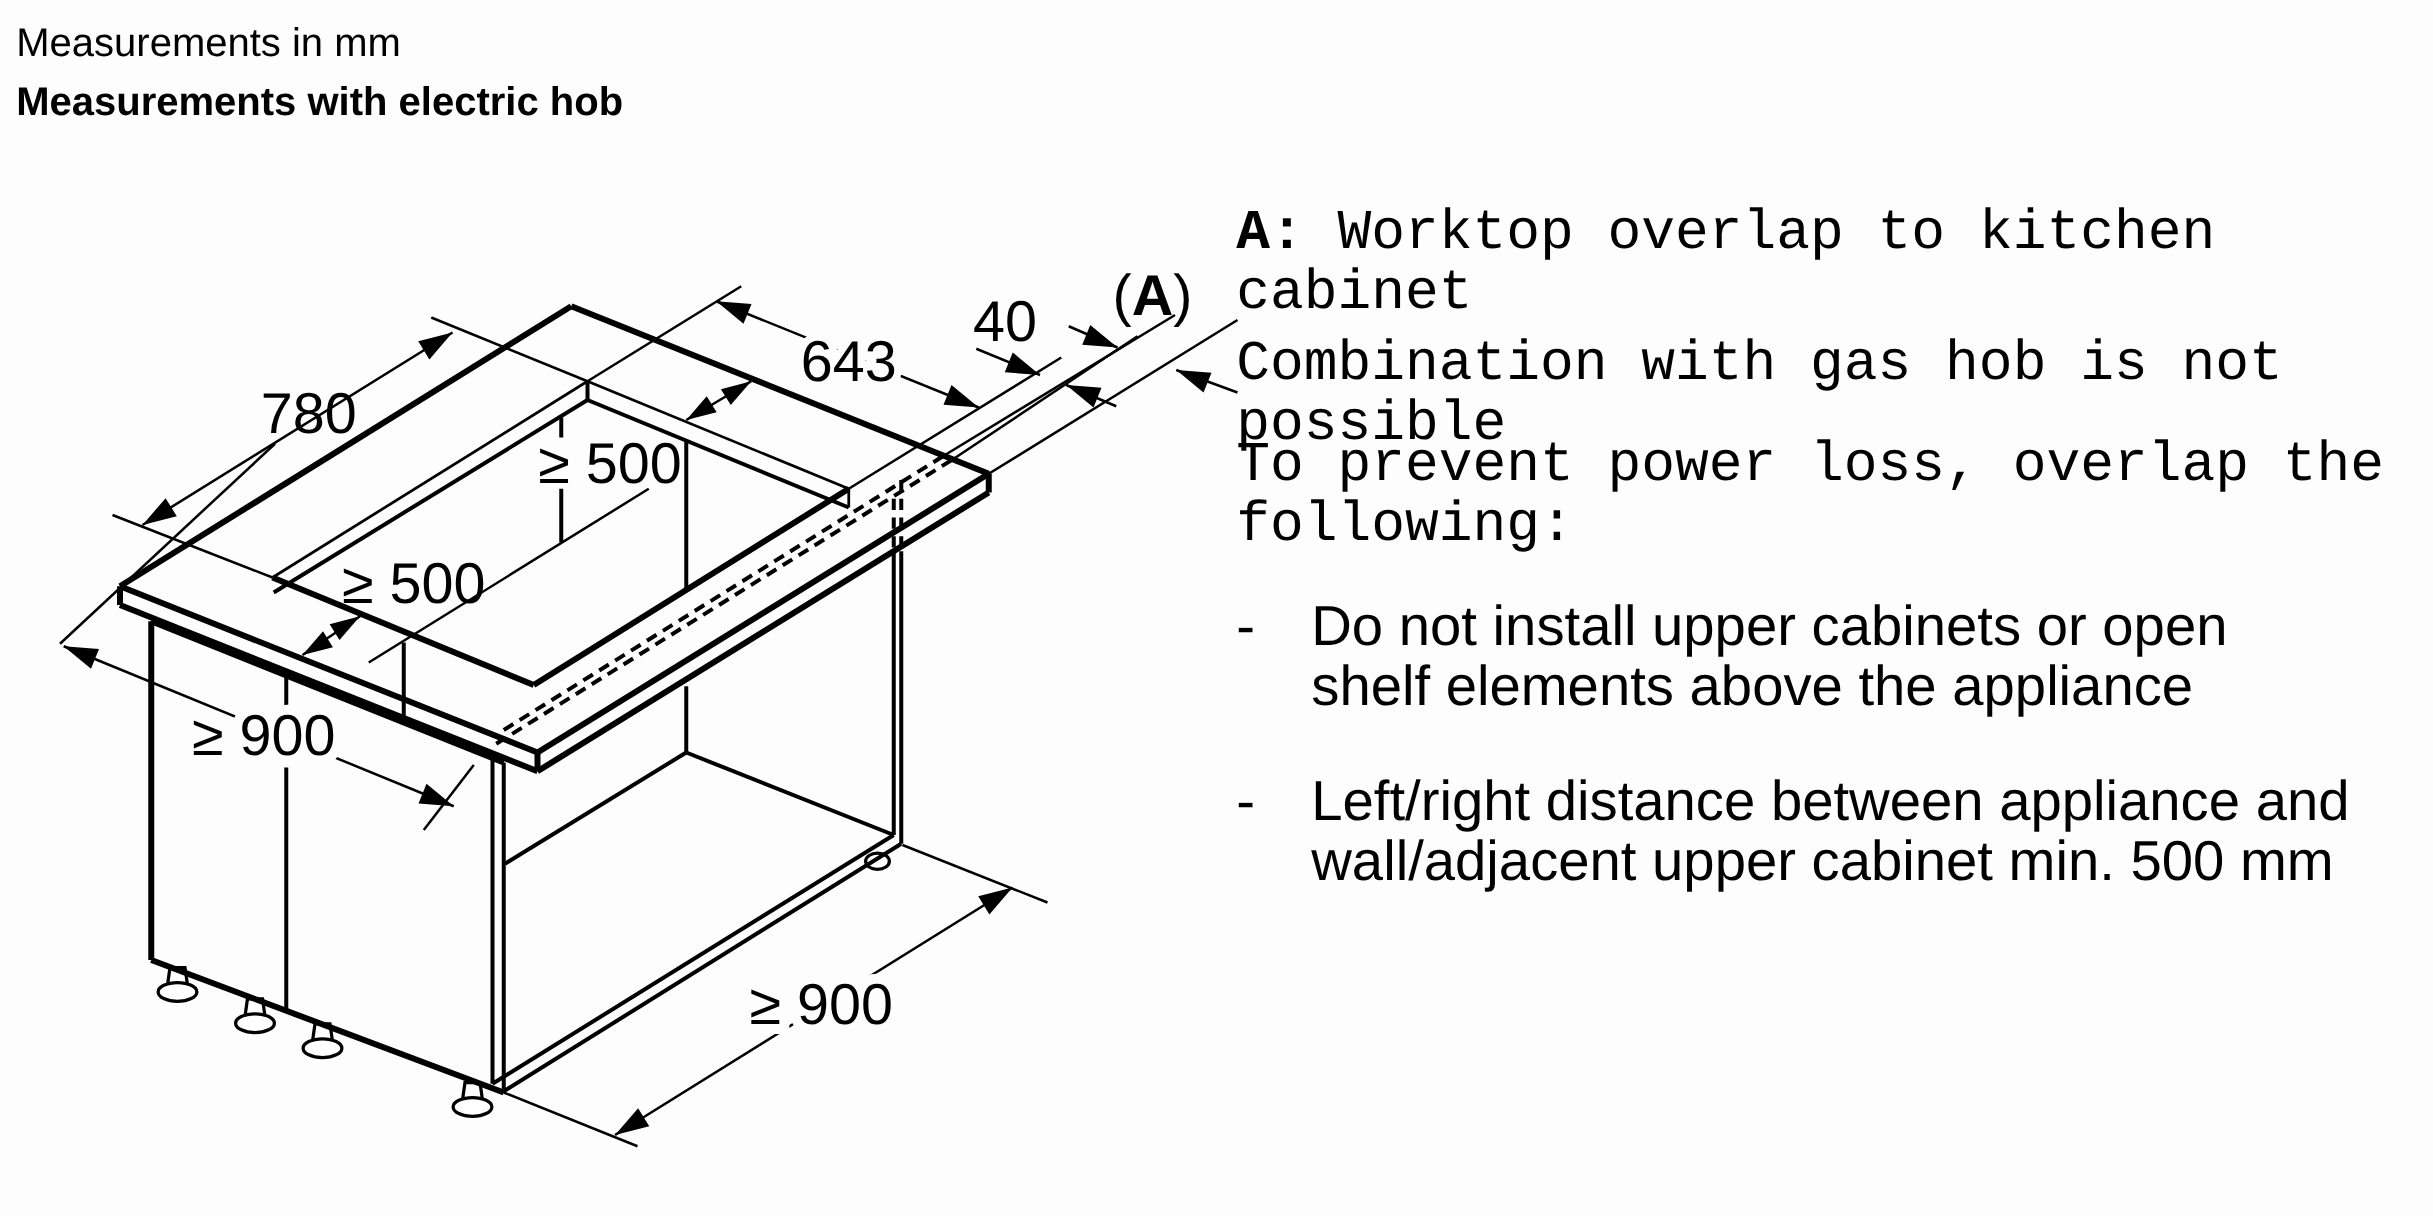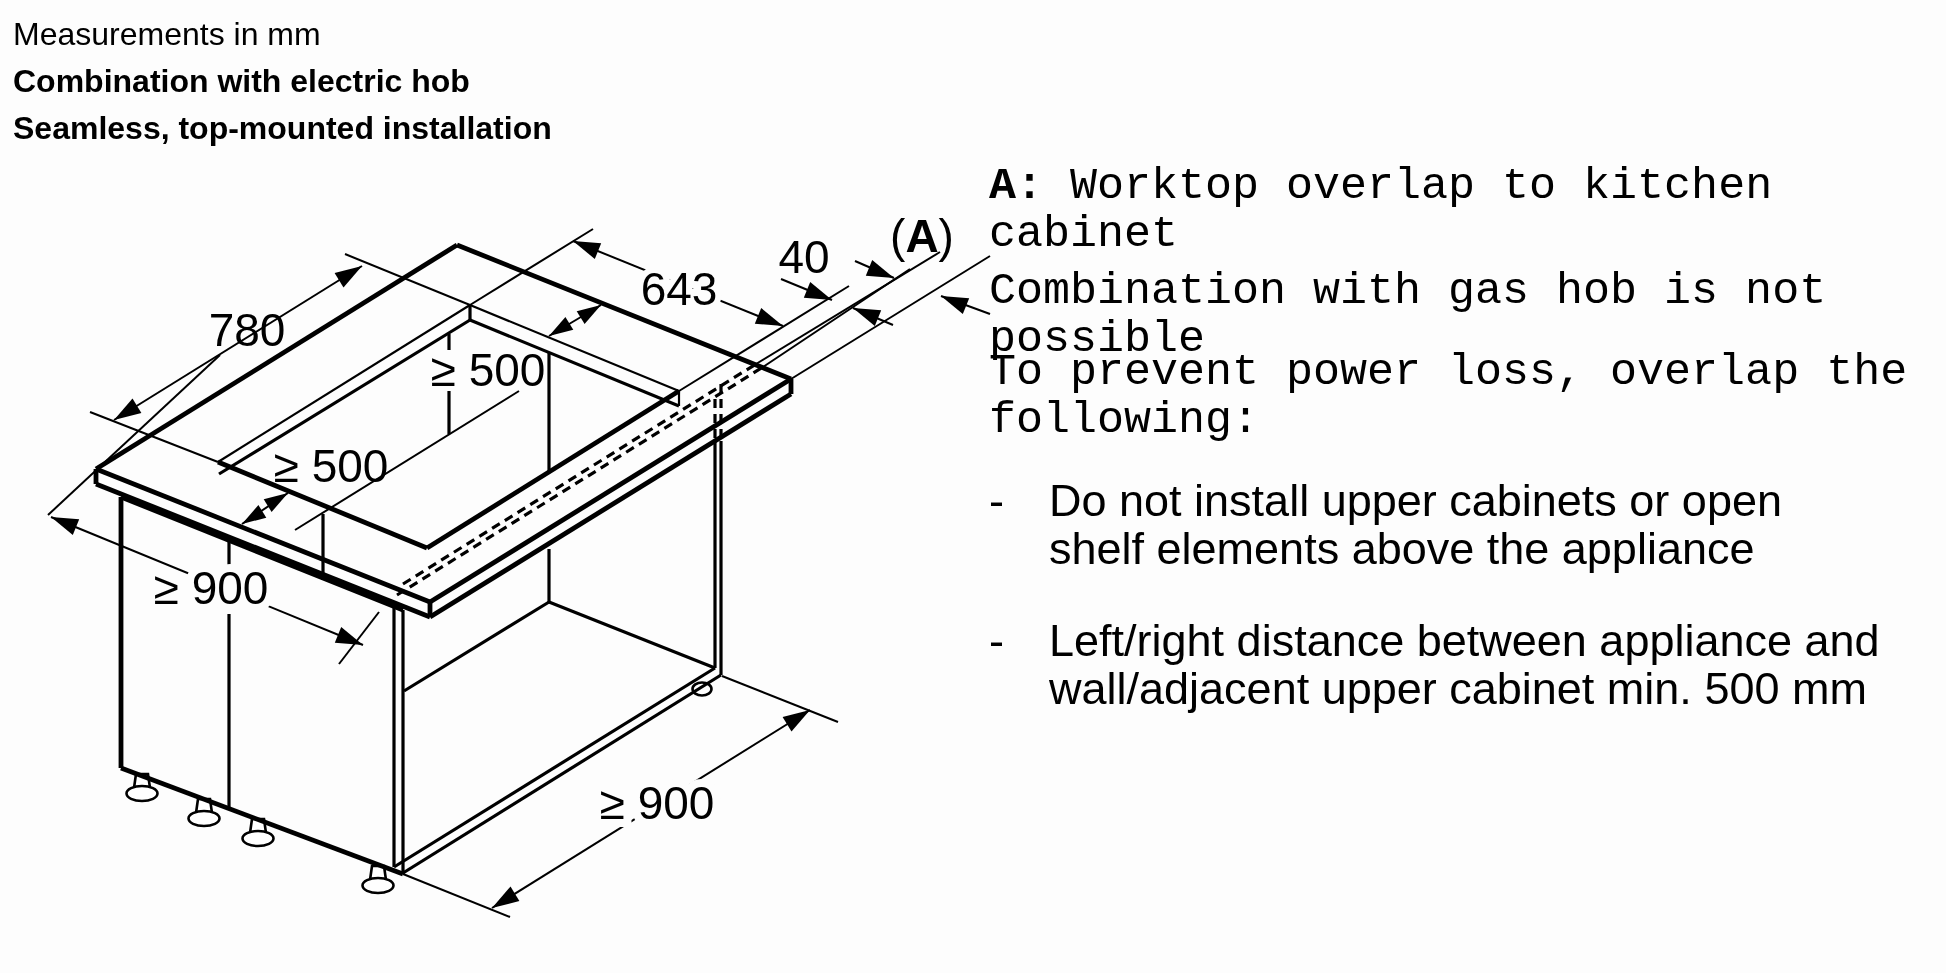--- a/index.html
+++ b/index.html
@@ -8,22 +8,22 @@
   .rb .para { position:absolute; left:0;font-family:Liberation Mono, monospace; }
   .bullet { position:absolute; display:flex; }
   .bullet .dash { width:60px; flex:0 0 60px; }
   svg { position:absolute; left:0; top:0; }
   svg line { stroke:#000; stroke-linecap:butt; }
   svg polygon { fill:#000; stroke:none; }
   svg text { fill:#000; font-family:"Liberation Sans", sans-serif; }
 </style></head>
 <body>
 <div class="ttl">Measurements in mm<br>
-<b>Combination with electric hob</b><br>
-<b>Seamless, top-mounted installation</b></div>
+<b>Measurements with electric hob</b><br>
+</div>
 
 <div class="rb">
   <div class="para" style="top:163px"><b>A:</b> Worktop overlap to kitchen cabinet</div>
   <div class="para" style="top:268px">Combination with gas hob is not possible</div>
   <div class="para" style="top:349px">To prevent power loss, overlap the following:</div>
   <div class="bullet" style="top:477px">
       <div class="dash">-</div>
       <div>Do not install upper cabinets or open shelf&nbsp;elements above the appliance</div>
     </div>
   <div class="bullet" style="top:617px">

